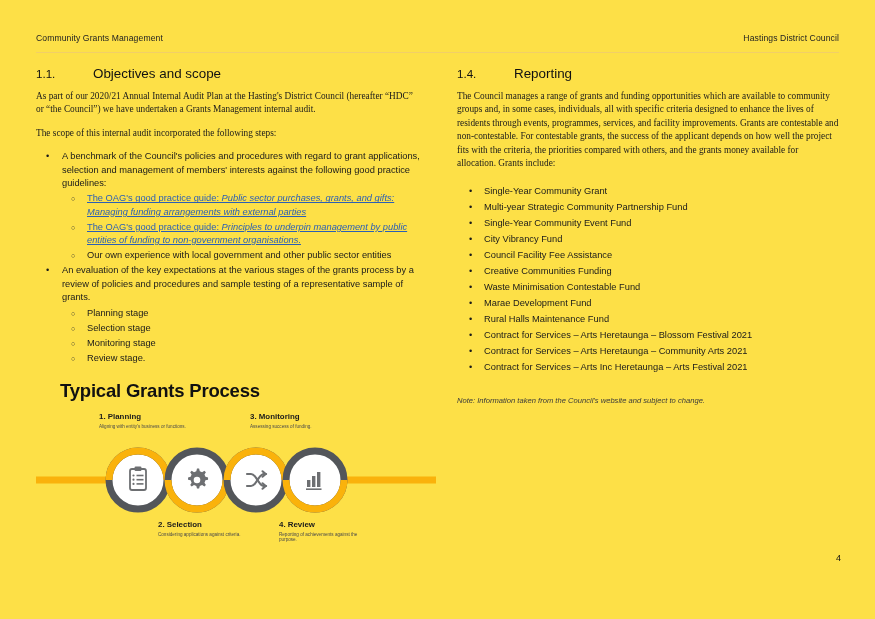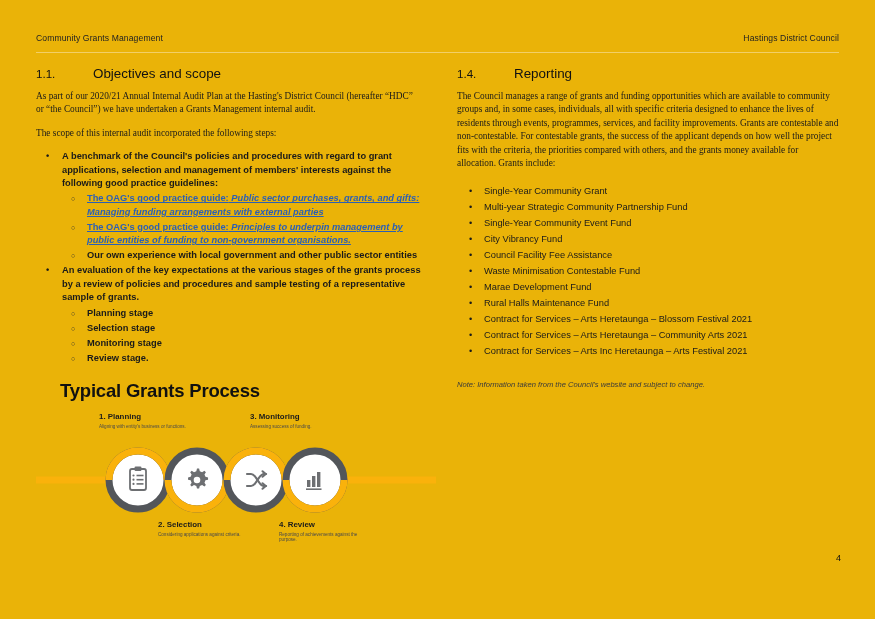--- a/index.html
+++ b/index.html
@@ -14,21 +14,21 @@
     color: #1a1a1a;
     position: relative;
     overflow: hidden;
   }
 
   .page {
     position: absolute;
     left: 0; top: 0;
     width: 875px;
     height: 619px;
-    background: #eab308;
+    background: #fde047;
   }
 
   
   .header {
     position: absolute;
     left: 36px;
     top: 33px;
     width: 803px;
     display: flex;
     justify-content: space-between;
@@ -91,21 +91,20 @@
     margin: 0;
     padding: 0;
     list-style: none;
   }
   ul.lvl1 > li {
     position: relative;
     padding-left: 26px;
     margin-bottom: 2px;
     font-size: 9.3px;
     line-height: 13.4px;
-    font-weight: bold;
   }
   ul.lvl1 > li::before {
     content: "\2022";
     position: absolute;
     left: 10px;
     top: -0.5px;
     font-size: 9.3px;
     color: #1a1a1a;
   }
 
@@ -266,20 +265,21 @@
     </h2>
 
     <p class="body" style="margin-bottom:13px;">The Council manages a range of grants and funding opportunities which are available to community groups and, in some cases, individuals, all with specific criteria designed to enhance the lives of residents through events, programmes, services, and facility improvements.  Grants are contestable and non-contestable.  For contestable grants, the success of the applicant depends on how well the project fits with the criteria, the priorities compared with others, and the grants money available for allocation.  Grants include:</p>
 
     <ul class="rlist">
       <li><span>Single-Year Community Grant</span></li>
       <li><span>Multi-year Strategic Community Partnership Fund</span></li>
       <li><span>Single-Year Community Event Fund</span></li>
       <li><span>City Vibrancy Fund</span></li>
       <li><span>Council Facility Fee Assistance</span></li>
+      <li><span>Creative Communities Funding</span></li>
       <li><span>Waste Minimisation Contestable Fund</span></li>
       <li><span>Marae Development Fund</span></li>
       <li><span>Rural Halls Maintenance Fund</span></li>
       <li><span>Contract for Services – Arts Heretaunga  – Blossom Festival 2021</span></li>
       <li><span>Contract for Services – Arts Heretaunga  – Community Arts 2021</span></li>
       <li><span>Contract for Services – Arts Inc Heretaunga – Arts Festival 2021</span></li>
     </ul>
 
     <div class="note">Note: Information taken from the Council's website and subject to change.</div>
   </div>

